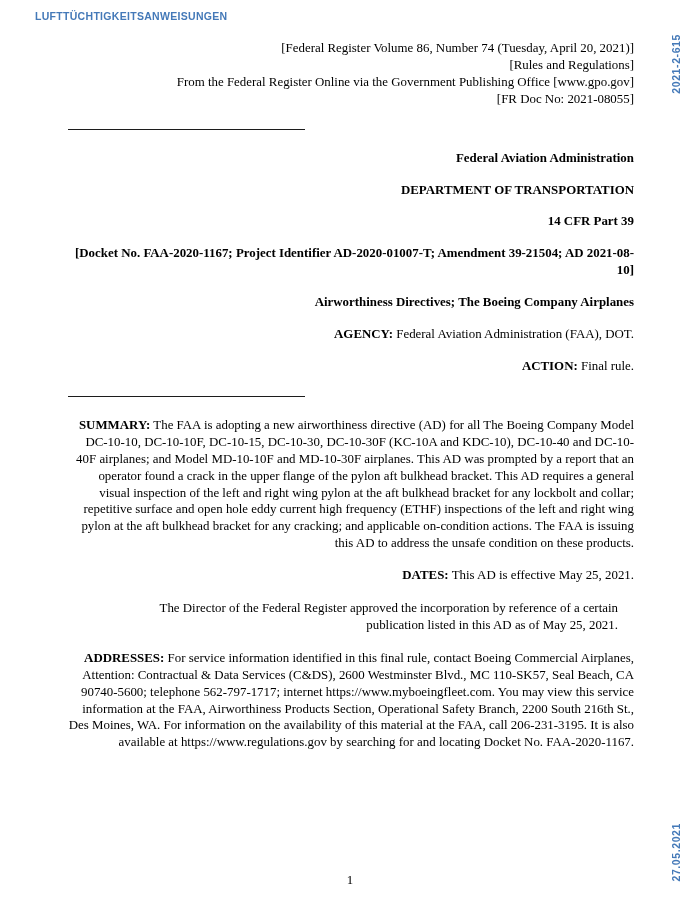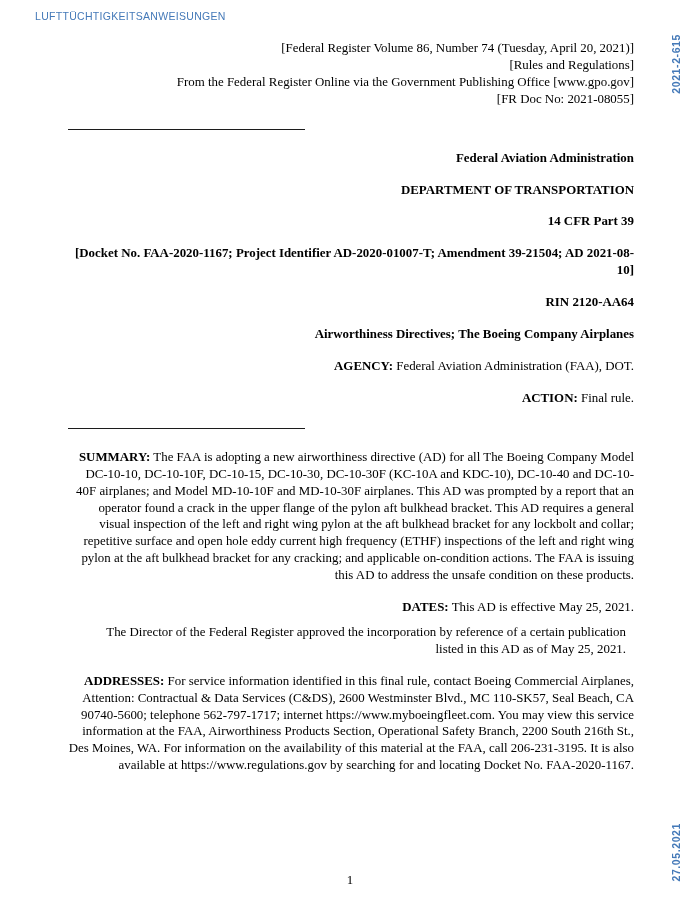--- a/index.html
+++ b/index.html
@@ -7,21 +7,21 @@
     width:700px; height:906px;
     background:#ffffff;
     position:relative;
     overflow:hidden;
     font-family:"Liberation Serif", serif;
     color:#000;
   }
   .banner {
     position:absolute; left:35px; top:10px;
     font-family:"Liberation Sans", sans-serif;
-    font-weight:normal; font-size:10.5px;
+    font-weight:bold; font-size:10.5px;
     letter-spacing:0.3px;
     color:#4479b8;
   }
   .side {
     position:absolute;
     font-family:"Liberation Sans", sans-serif;
     font-weight:bold; font-size:10.5px;
     letter-spacing:0.6px;
     color:#4479b8;
     writing-mode:vertical-rl;
@@ -36,21 +36,21 @@
     text-align:right;
   }
   .pre-line { margin:0; }
   .rule {
     width:237px; height:0;
     border-top:1.3px solid #1c1c1c;
     margin:21px 0 20px 0;
   }
   .h { font-weight:bold; margin:15px 0 0 0; }
   .para { margin:15px 0 0 0;font-family:Liberation Serif, serif; }
-  .cont { margin:8px; text-indent:22px; }
+  .cont { margin:16px; text-indent:22px; }
   .lbl { font-weight:bold; }
   .pagenum {
     position:absolute; left:0; right:0; bottom:18px;
     text-align:center; font-size:12.9px;
   }
 </style>
 </head>
 <body>
 
 <div class="banner">LUFTTÜCHTIGKEITSANWEISUNGEN</div>
@@ -66,21 +66,20 @@
     <p class="pre-line">From the Federal Register Online via the Government Publishing Office [www.gpo.gov]</p>
     <p class="pre-line">[FR Doc No: 2021-08055]</p>
   </div>
 
   <div class="rule"></div>
 
   <p class="h">Federal Aviation Administration</p>
   <p class="h">DEPARTMENT OF TRANSPORTATION</p>
   <p class="h">14 CFR Part 39</p>
   <p class="h">[Docket No. FAA-2020-1167; Project Identifier AD-2020-01007-T; Amendment 39-21504; AD 2021-08-10]</p>
-  <p class="h">RIN 2120-AA64</p>
   <p class="h">Airworthiness Directives; The Boeing Company Airplanes</p>
 
   <p class="para"><span class="lbl">AGENCY:</span> <span>Federal Aviation Administration (FAA), DOT.</span></p>
 
   <p class="para"><span class="lbl">ACTION:</span> <span>Final rule.</span></p>
 
   <div class="rule"></div>
 
   <p class="para"><span class="lbl">SUMMARY:</span> <span>The FAA is adopting a new airworthiness directive (AD) for all The Boeing Company Model DC-10-10, DC-10-10F, DC-10-15, DC-10-30, DC-10-30F (KC-10A and KDC-10), DC-10-40 and DC-10-40F airplanes; and Model MD-10-10F and MD-10-30F airplanes. This AD was prompted by a report that an operator found a crack in the upper flange of the pylon aft bulkhead bracket. This AD requires a general visual inspection of the left and right wing pylon at the aft bulkhead bracket for any lockbolt and collar; repetitive surface and open hole eddy current high frequency (ETHF) inspections of the left and right wing pylon at the aft bulkhead bracket for any cracking; and applicable on-condition actions. The FAA is issuing this AD to address the unsafe condition on these products.</span></p>
 

